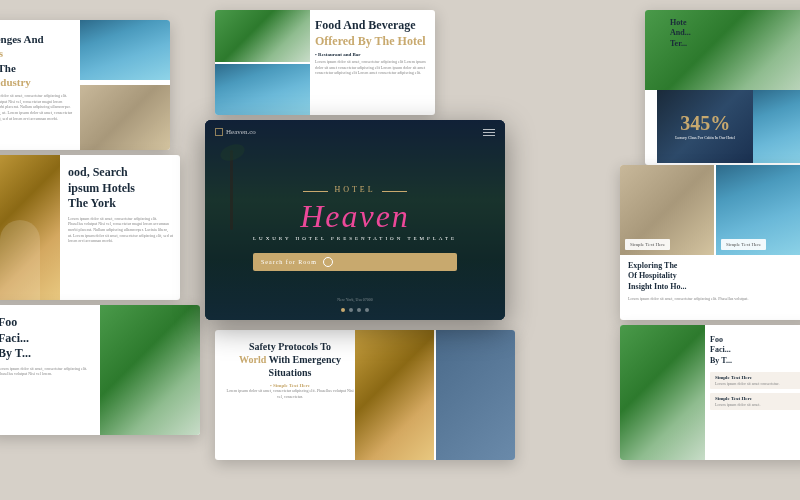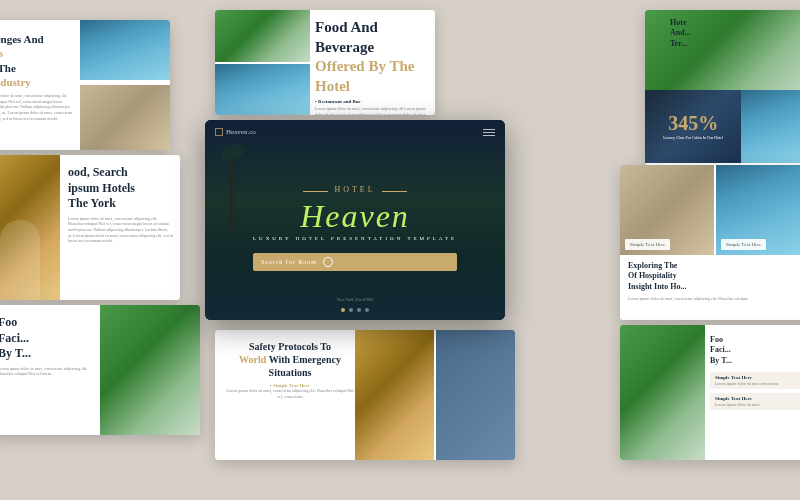--- a/index.html
+++ b/index.html
@@ -83,21 +83,21 @@
     .hotel-label-line::after {
       content: '';
       display: block;
       width: 25px;
       height: 1px;
       background: #c8a96e;
     }
 
     .hotel-title {
       font-size: 32px;
-      color: #bef264;
+      color: #ec4899;
       font-family: 'Georgia', serif;
       font-style: italic;
       letter-spacing: 2px;
       line-height: 1;
       margin-bottom: 4px;
     }
 
     .hotel-subtitle {
       color: #fff;
       font-size: 5px;
@@ -231,21 +231,21 @@
 
     .slide-tc-text {
       position: absolute;
       left: 100px;
       top: 8px;
       width: 115px;
       padding-right: 4px;
     }
 
     .tc-heading {
-      font-size: 15px;
+      font-size: 12px;
       font-weight: bold;
       color: #1a2a3a;
       line-height: 1.3;
       margin-bottom: 3px;
     }
 
     .tc-heading .offered {
       color: #c8a96e;
     }
 
@@ -284,20 +284,21 @@
     }
 
     .slide-tr-bot-left {
       width: 55%;
       background: linear-gradient(135deg, #1a3050 0%, #2d4a6a 100%);
       display: flex;
       flex-direction: column;
       justify-content: center;
       align-items: center;
       padding: 6px;
+      margin-left: 12px;
     }
 
     .tr-number {
       font-size: 20px;
       font-weight: bold;
       color: #c8a96e;
     }
 
     .tr-number-sub {
       font-size: 4px;

